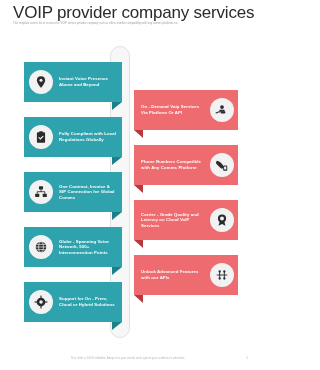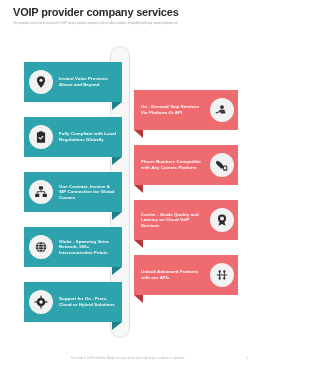--- a/index.html
+++ b/index.html
@@ -6,21 +6,21 @@
   html,body { width:256px; height:370px; background:#ffffff; }
   body {
     font-family:"Liberation Sans", sans-serif;
     position:relative; overflow:hidden;
     -webkit-font-smoothing:antialiased;
   }
 
   
   .header { position:absolute; left:13px; top:6px; width:232px; }
   .title {
-    font-size:11px; font-weight:bold; color:#2b2b2b;
+    font-size:17px; font-weight:normal; color:#2b2b2b;
     letter-spacing:-0.2px; line-height:13px; white-space:nowrap;
   }
   .subtitle {
     margin-top:3px; font-size:2.6px; line-height:3.6px;
     color:#9b9b9b; width:228px; letter-spacing:0.05px;
   }
 
   
   .spine {
     position:absolute; left:110px; top:46px;

